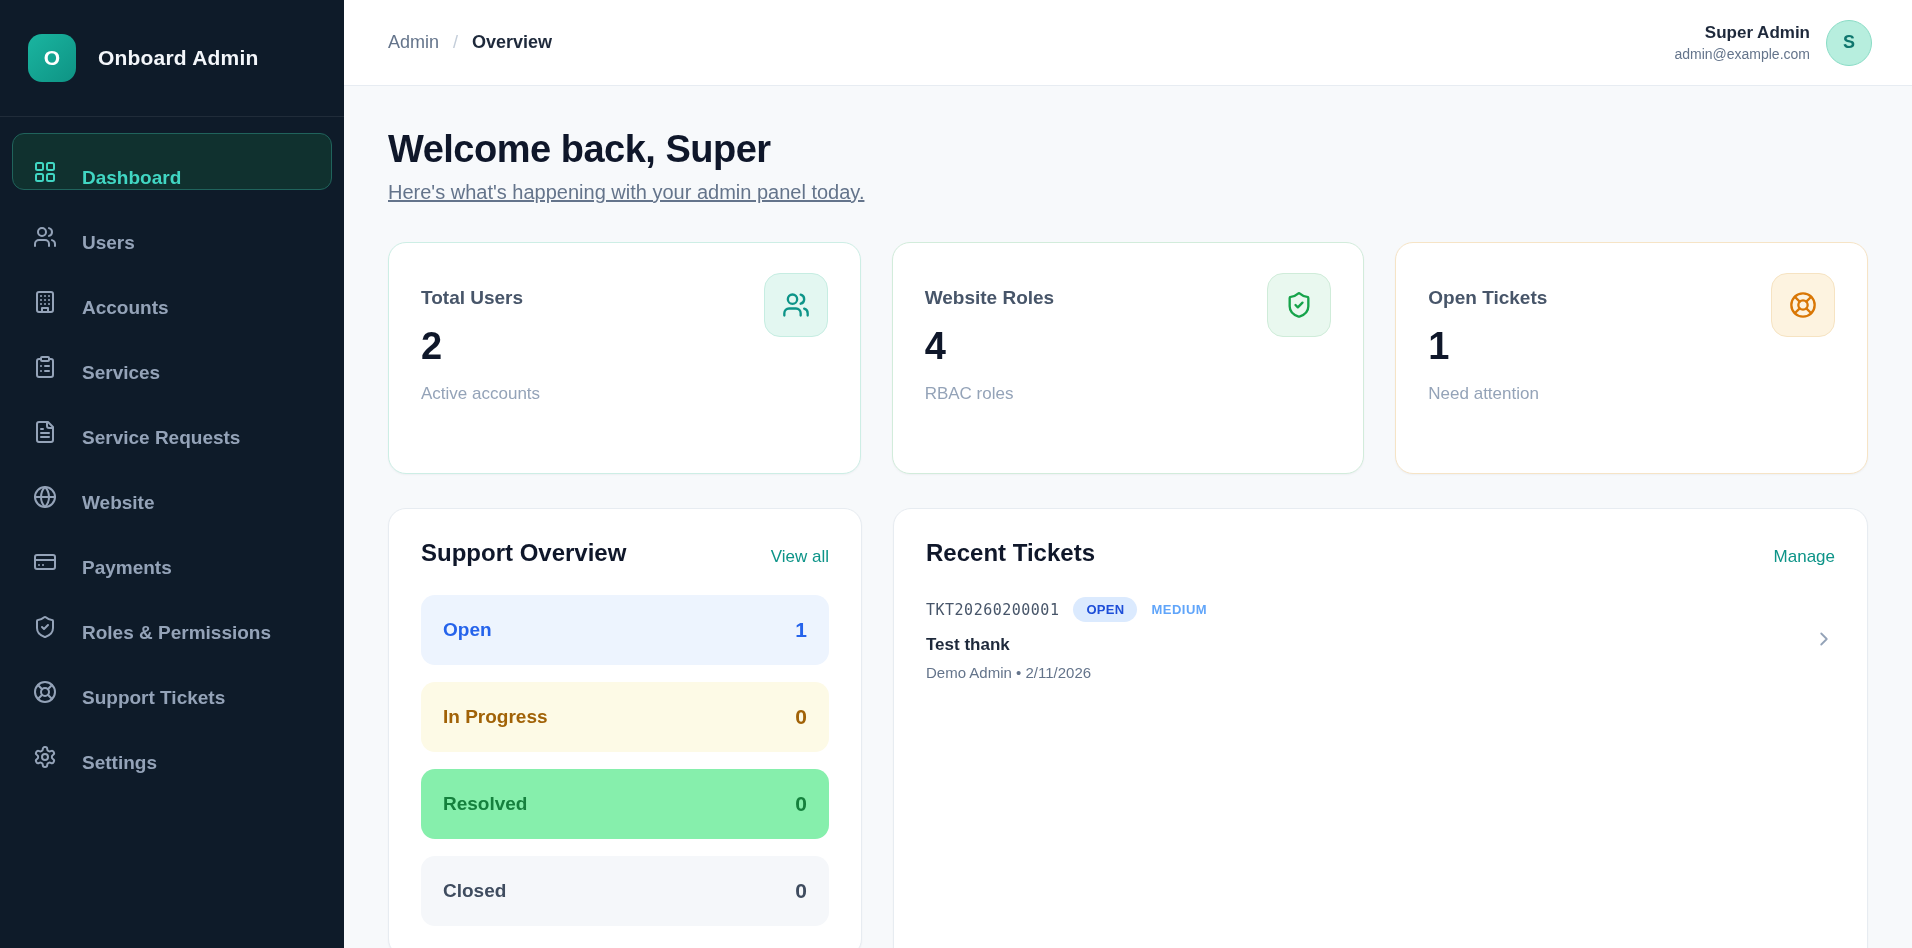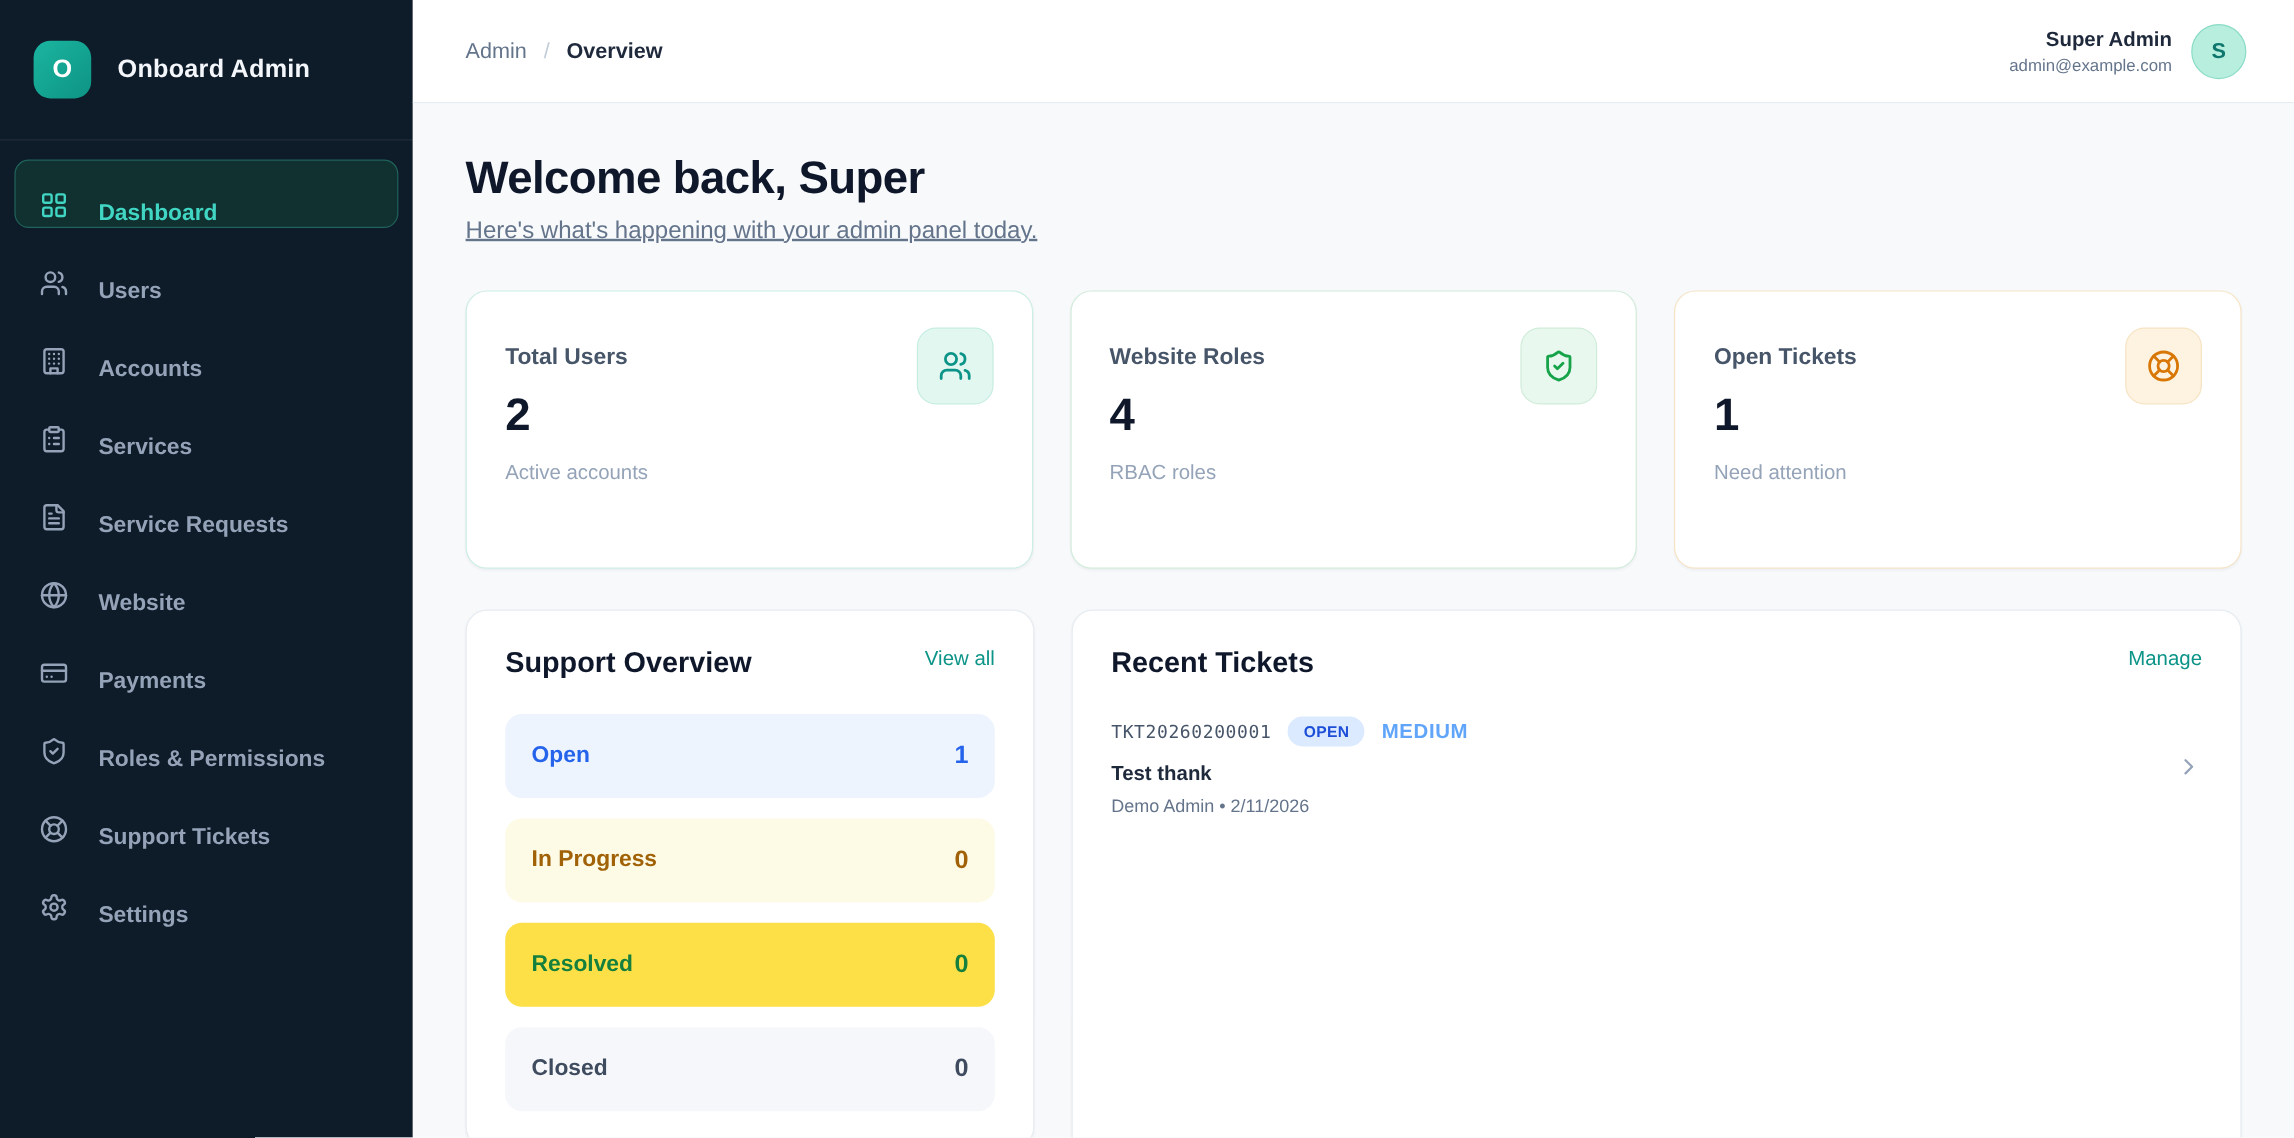--- a/index.html
+++ b/index.html
@@ -44,37 +44,37 @@
   .stat-sub { font-size:17px; color:#94a3b8; margin-top:16px; }
   .stat-tile { width:64px; height:64px; border-radius:16px; display:flex; align-items:center; justify-content:center; }
   .stat-tile svg { width:28px; height:28px; }
   .c1 .stat-tile { background:#e3f7f1; border:1px solid #c6ede2; color:#0d9488; }
   .c2 .stat-tile { background:#e9f8ef; border:1px solid #cfecd9; color:#16a34a; }
   .c3 .stat-tile { background:#fdf3e0; border:1px solid #f6e3c2; color:#d97706; }
 
   
   .lower-grid { display:grid; grid-template-columns:474px 1fr; gap:31px; margin-top:34px; align-items:start; }
   .panel { background:#ffffff; border:1px solid #e7ecf1; border-radius:18px; padding:30px 32px; box-shadow:0 1px 2px rgba(15,23,42,.04); }
-  .panel-head { display:flex; align-items:flex-start; justify-content:space-between; }
+  .panel-head { display:flex; align-items:flex-end; justify-content:space-between; }
   .panel-title { font-size:24px; font-weight:bold; color:#0f172a; }
   .panel-link { font-size:17px; color:#0d9488; cursor:pointer; }
 
   .status-rows { margin-top:28px; display:flex; flex-direction:column; gap:17px; }
   .status-row { height:70px; border-radius:14px; display:flex; align-items:center; justify-content:space-between; padding:0 22px; font-size:19px; font-weight:bold; }
   .status-row .status-count { font-size:21px; font-weight:bold; }
   .row-open { background:#edf4fe; color:#2563eb; }
   .row-progress { background:#fdfae6; color:#a16207; }
-  .row-resolved { background:#fde047; color:#15803d; }
+  .row-resolved { background:#86efac; color:#15803d; }
   .row-closed { background:#f5f7fa; color:#3f4c5f; }
 
   .ticket-row { margin-top:30px; display:flex; align-items:center; justify-content:space-between; cursor:pointer; }
   .ticket-id { font-family:"DejaVu Sans Mono","Liberation Mono",monospace; font-size:15px; color:#475569; letter-spacing:.5px; }
   .ticket-top { display:flex; align-items:center; gap:14px; }
   .badge-open { background:#dbeafe; color:#1d4ed8; font-size:13px; font-weight:bold; padding:5px 13px; border-radius:999px; letter-spacing:.3px; }
-  .badge-priority { color:#60a5fa; font-size:17px; font-weight:bold; letter-spacing:.5px;text-align:center; }
+  .badge-priority { color:#60a5fa; font-size:13px; font-weight:bold; letter-spacing:.5px;text-align:center; }
   .ticket-subject { font-size:17px; font-weight:bold; color:#1e293b; margin-top:13px; }
   .ticket-meta { font-size:15px; color:#64748b; margin-top:9px; }
   .chevron { color:#94a3b8; display:flex; align-items:center; }
   .chevron svg { width:22px; height:22px; }
 </style>
 </head>
 <body>
 
 <aside class="sidebar">
   <div class="brand">

